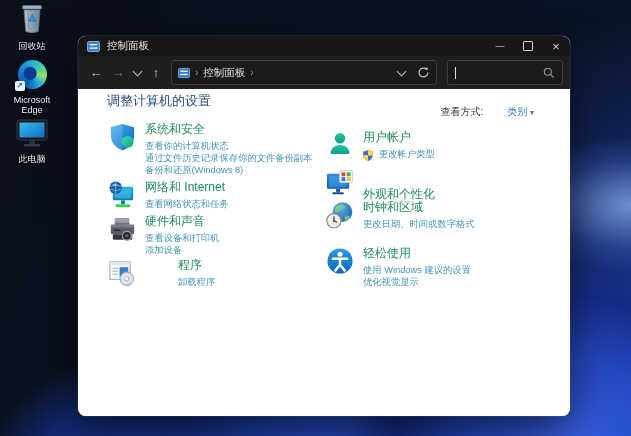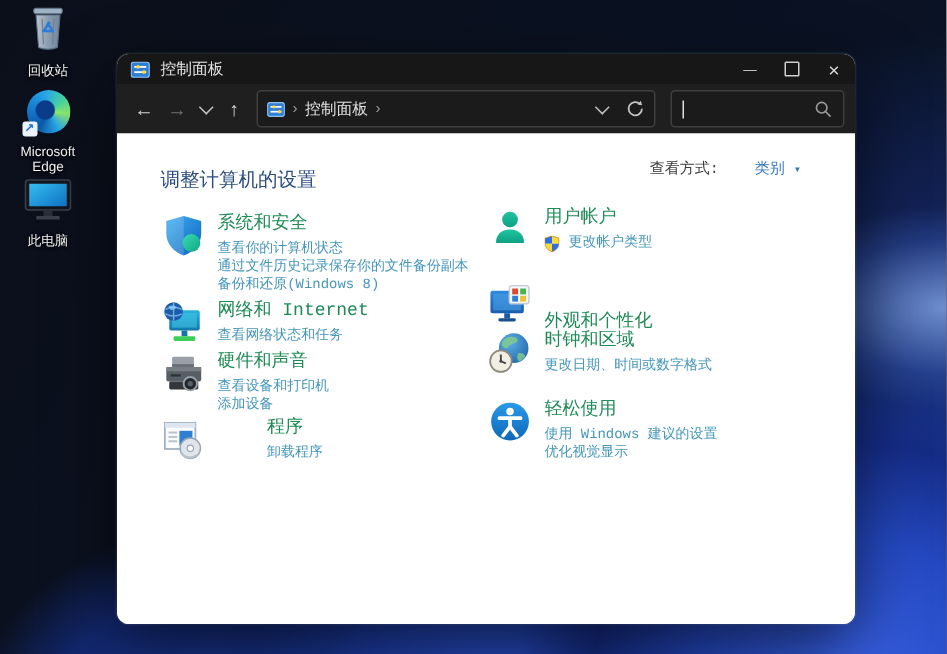--- a/index.html
+++ b/index.html
@@ -43,21 +43,21 @@
     border-radius:3px;display:flex;align-items:center;padding:0 6px;flex:none;}
   .addr .sep{color:#9a9a9a;font-size:10px;margin:0 5px;}
   .addr .crumb{color:#e0e0e0;font-size:10.5px;white-space:nowrap;}
   .addr .spring{flex:1;}
   .searchbox{margin-left:10px;flex:1;height:23px;background:#1b1b1b;border:1px solid #3e3e3e;
     border-radius:3px;display:flex;align-items:center;padding:0 7px;}
   .caret{width:1px;height:12px;background:#e0e0e0;animation:blink 1.1s steps(1) infinite;}
   @keyframes blink{50%{opacity:0;}}
   .searchbox .spring{flex:1;}
   
-  .content{flex:1;background:#ffffff;position:relative;padding:24px 28px 0 29px;font-family:Liberation Mono, monospace;}
+  .content{flex:1;background:#ffffff;position:relative;padding:4px 28px 0 29px;}
   .page-h{font-size:13px;color:var(--heading,#2b4d7e);line-height:16px;}
   .viewby{position:absolute;right:36px;top:16px;font-size:10px;color:#3c3c3c;}
   .viewby a{color:var(--viewlink,#3579bd);text-decoration:none;margin-left:24px;cursor:pointer;}
   .viewby .vcaret{color:var(--viewlink,#3579bd);font-size:8px;}
   .catgrid{position:relative;margin-top:9px;height:230px;}
   .cat{position:absolute;display:flex;gap:7px;width:218px;}
   .cat .cicon{width:31px;height:31px;flex:none;}
   .cat .body{min-width:0;}
   .cat-title{display:block;font-size:12px;line-height:15px;margin:0 0 3px 0;
     color:var(--cattitle,#1e8a55);text-decoration:none;white-space:nowrap;cursor:pointer;}
@@ -260,21 +260,21 @@
                 <circle cx="20.5" cy="21.5" r="7" fill="#dfe5ea" stroke="#98a4b0" stroke-width="1"></circle>
                 <circle cx="20.5" cy="21.5" r="2.2" fill="#ffffff" stroke="#98a4b0" stroke-width="0.8"></circle>
                 <path d="M14.2 24.5 A7 7 0 0 0 24.8 26.2" fill="none" stroke="#b8c2cc" stroke-width="1.5"></path>
               </svg>
             </span>
             <div class="body">
               <a class="cat-title">程序</a>
               <a class="cat-link">卸载程序</a>
             </div>
           </div>
-          <div class="cat" style="left: 218px; top: 0;">
+          <div class="cat" style="left: 218px; top: 12px;">
             <span class="cicon">
               <svg width="31" height="31" viewBox="0 0 32 32">
                 <defs>
                   <linearGradient id="gu" x1="0" y1="0" x2="0" y2="1">
                     <stop offset="0" stop-color="#1fc4a0"></stop>
                     <stop offset="1" stop-color="#0fa184"></stop>
                   </linearGradient>
                 </defs>
                 <circle cx="15.5" cy="8.6" r="5.4" fill="url(#gu)"></circle>
                 <path d="M15.5 15.5 c-6.4 0 -9.6 4.2 -9.6 8.4 v0.8 h19.2 v-0.8 c0 -4.2 -3.2 -8.4 -9.6 -8.4 z" fill="url(#gu)"></path>

